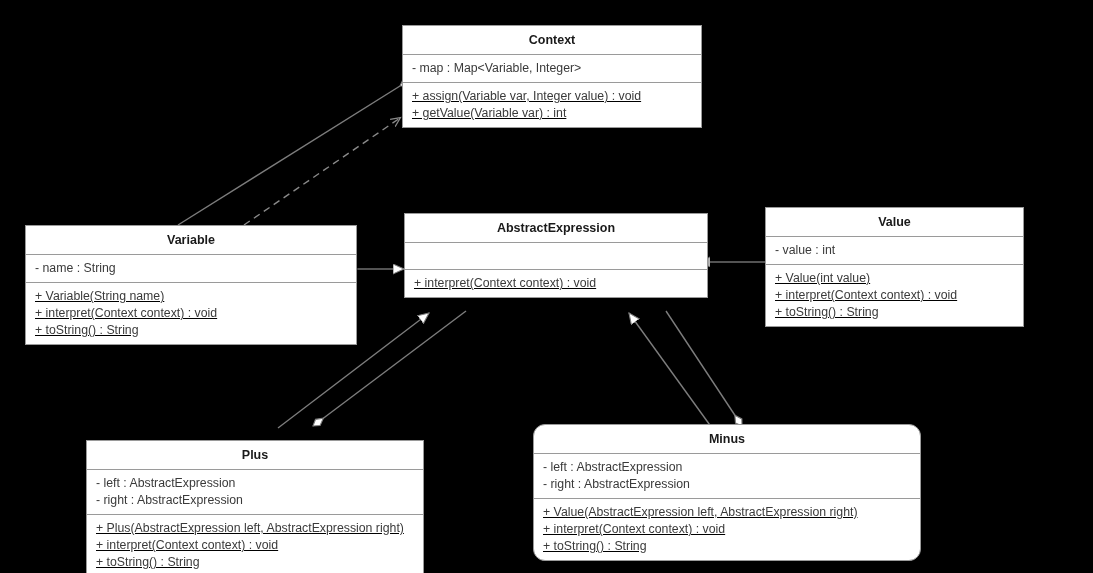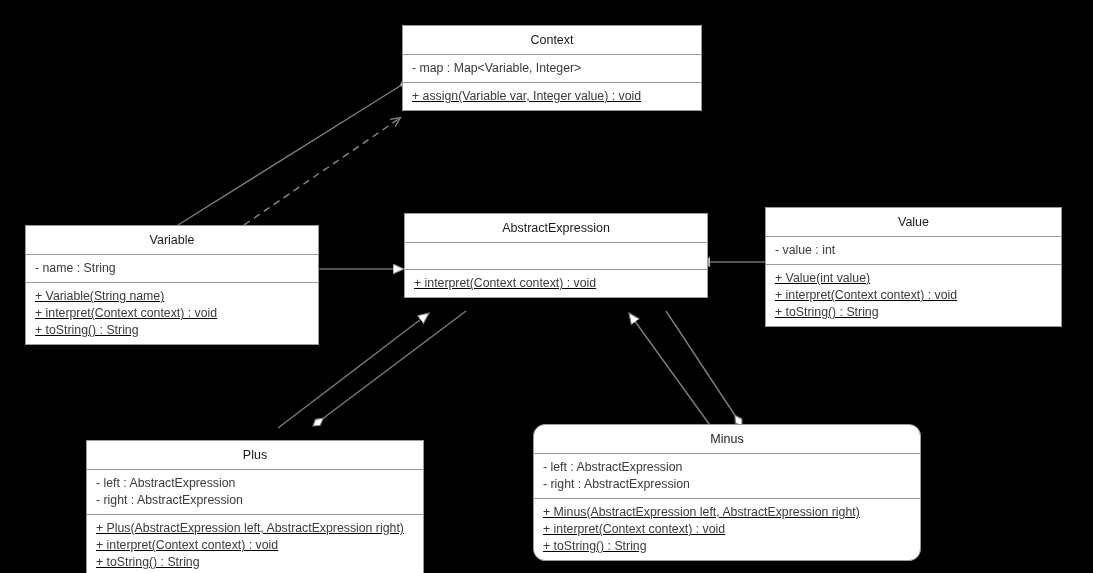--- a/index.html
+++ b/index.html
@@ -26,21 +26,21 @@
   .uml-class {
     position: absolute;
     box-sizing: border-box;
     background: #ffffff;
     border: 1px solid #9a9a9a;
     box-shadow: 1px 1px 0 rgba(0,0,0,0.35);
     z-index: 2;
   }
   .uml-name {
     text-align: center;
-    font-weight: normal;
+    font-weight: bold;
     font-size: 12.5px;
     color: #1a1a1a;
     padding: 7px 6px 7px 6px;
     border-bottom: 1px solid #9a9a9a;
     line-height: 14px;
   }
   .uml-compartment {
     padding: 5px 16px 5px 9px;
     border-bottom: 1px solid #9a9a9a;
   }
@@ -94,44 +94,45 @@
     <line x1="742" y1="426" x2="666" y2="311" stroke="#7d7d7d" stroke-width="1.4" marker-start="url(#hollowDiamond)"></line>
   </svg>
 
   <div class="uml-class" style="left:402px; top:25px; width:300px;">
     <div class="uml-name">Context</div>
     <div class="uml-compartment">
       <div class="uml-member">- map : Map&lt;Variable, Integer&gt;</div>
     </div>
     <div class="uml-compartment">
       <div class="uml-member">+ assign(Variable var, Integer value) : void</div>
+      <div class="uml-member">+ getValue(Variable var) : int</div>
     </div>
   </div>
 
-  <div class="uml-class" style="left:25px; top:225px; width:294px;">
+  <div class="uml-class" style="left:25px; top:225px; width:332px;">
     <div class="uml-name">Variable</div>
     <div class="uml-compartment">
       <div class="uml-member">- name : String</div>
     </div>
     <div class="uml-compartment">
       <div class="uml-member">+ Variable(String name)</div>
       <div class="uml-member">+ interpret(Context context) : void</div>
       <div class="uml-member">+ toString() : String</div>
     </div>
   </div>
 
   <div class="uml-class" style="left:404px; top:213px; width:304px;">
     <div class="uml-name">AbstractExpression</div>
     <div class="uml-compartment empty"></div>
     <div class="uml-compartment">
       <div class="uml-member">+ interpret(Context context) : void</div>
     </div>
   </div>
 
-  <div class="uml-class" style="left:765px; top:207px; width:297px;">
+  <div class="uml-class" style="left:765px; top:207px; width:259px;">
     <div class="uml-name">Value</div>
     <div class="uml-compartment">
       <div class="uml-member">- value : int</div>
     </div>
     <div class="uml-compartment">
       <div class="uml-member">+ Value(int value)</div>
       <div class="uml-member">+ interpret(Context context) : void</div>
       <div class="uml-member">+ toString() : String</div>
     </div>
   </div>
@@ -149,19 +150,19 @@
     </div>
   </div>
 
   <div class="uml-class" style="left:533px; top:424px; width:388px;border-radius:12px;">
     <div class="uml-name">Minus</div>
     <div class="uml-compartment">
       <div class="uml-member">- left : AbstractExpression</div>
       <div class="uml-member">- right : AbstractExpression</div>
     </div>
     <div class="uml-compartment">
-      <div class="uml-member">+ Minus(AbstractExpression left, AbstractExpression right)</div>
+      <div class="uml-member">+ Value(AbstractExpression left, AbstractExpression right)</div>
       <div class="uml-member">+ interpret(Context context) : void</div>
       <div class="uml-member">+ toString() : String</div>
     </div>
   </div>
 
 </div>
 
 </body></html>

